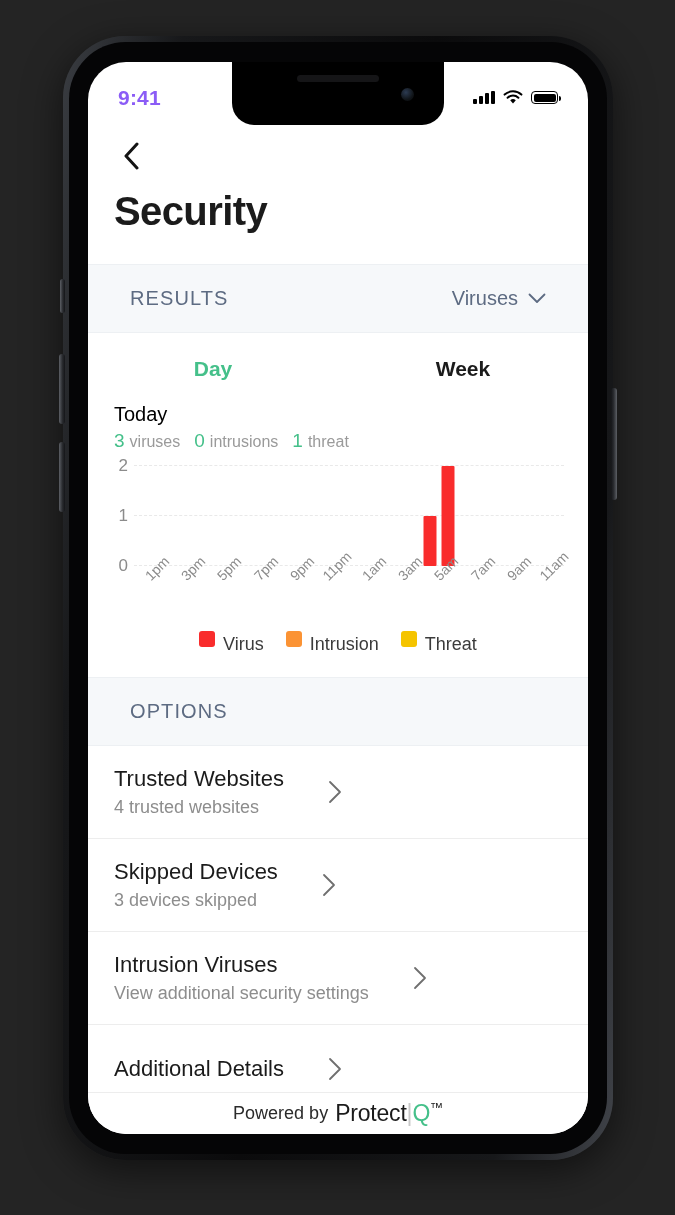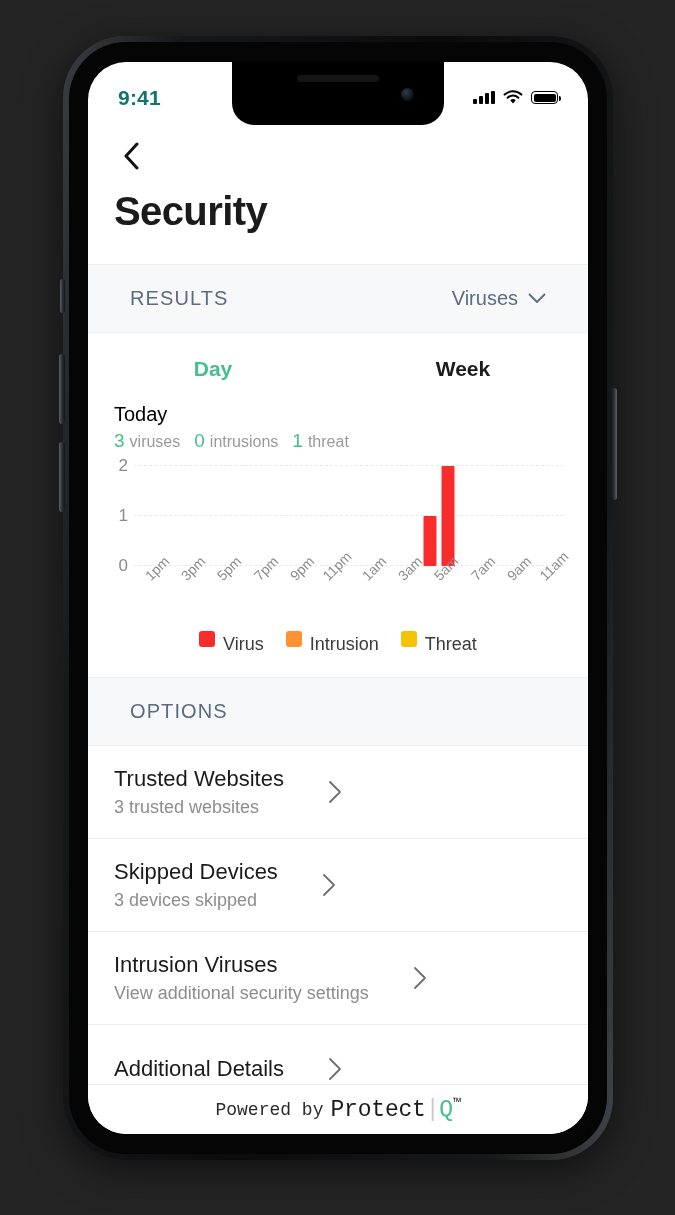--- a/index.html
+++ b/index.html
@@ -58,21 +58,21 @@
     width: 13px; height: 13px; border-radius: 50%;
     background: radial-gradient(circle at 38% 34%, #2c3b52 0%, #101418 62%, #07090b 100%);
   }
 
   
   .statusbar {
     position: relative; height: 63px; z-index: 20;
     display: flex; align-items: center; justify-content: space-between;
     padding: 0 30px;
   }
-  .status-time { font-size: 21px; font-weight: 600; color: #0f766e; letter-spacing: .2px; margin-top: 8px; }
+  .status-time { font-size: 21px; font-weight: 600; color: #8b5cf6; letter-spacing: .2px; margin-top: 8px; }
   .status-icons { display: flex; align-items: center; gap: 8px; margin-top: 8px; }
   .sig { display: flex; align-items: flex-end; gap: 2.5px; height: 13px; }
   .sig i { display: block; width: 3.6px; background: #000; border-radius: 1px; }
   .sig i:nth-child(1){height:5px}.sig i:nth-child(2){height:8px}
   .sig i:nth-child(3){height:11px}.sig i:nth-child(4){height:13px}
   .batt {
     width: 27px; height: 13px; border: 1.5px solid #000; border-radius: 4px;
     position: relative; display: flex; align-items: center; padding: 1.5px;
   }
   .batt::after {
@@ -164,23 +164,22 @@
     gap: 44px;
   }
   .opt-text { display: flex; flex-direction: column; gap: 5px; }
   .opt-title { font-size: 22px; color: #1b1b1b; }
   .opt-sub { font-size: 18px; color: #8d8d8d; }
 
   
   .footer {
     position: absolute; left: 0; right: 0; bottom: 0;
     border-top: 1px solid #ededed; background:#fff;
-    height: 50px; display: flex; align-items: center; justify-content: center;
+    height: 42px; display: flex; align-items: center; justify-content: center;
     gap: 7px;
-    font-family: Liberation Mono, monospace;
   }
   .foot-pre { font-size: 18px; color: #2b2b2b; }
   .foot-brand { font-size: 23px; color: #1b1b1b; letter-spacing: -.2px; }
   .foot-brand .sep { color: #c9c9c9; font-weight: 300; }
   .foot-brand .iq { color: #45c08a; }
   .foot-tm { font-size: 13px; color: #1b1b1b; vertical-align: super; }
 </style>
 </head>
 <body>
 
@@ -332,21 +331,21 @@
       </div>
 
       <div class="section-bar">
         <div class="section-label">OPTIONS</div>
       </div>
 
       <div id="options-list">
           <div class="opt-row">
             <div class="opt-text">
               <div class="opt-title">Trusted Websites</div>
-              <div class="opt-sub">3 trusted websites</div>
+              <div class="opt-sub">4 trusted websites</div>
             </div>
             <svg width="14" height="24" viewBox="0 0 14 24">
               <path d="M2 2l10 10L2 22" stroke="#6f6f6f" stroke-width="1.8" fill="none" stroke-linecap="round" stroke-linejoin="round"></path>
             </svg>
           </div>
           <div class="opt-row">
             <div class="opt-text">
               <div class="opt-title">Skipped Devices</div>
               <div class="opt-sub">3 devices skipped</div>
             </div>

